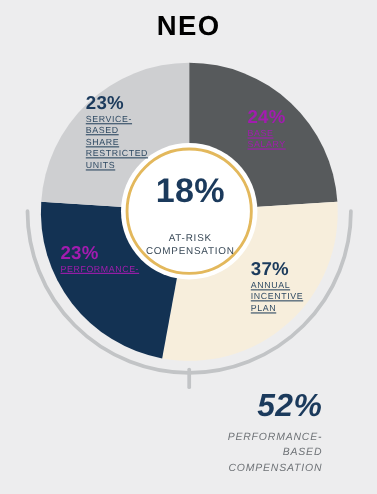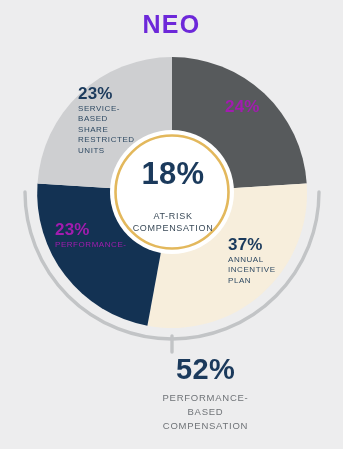--- a/index.html
+++ b/index.html
@@ -8,30 +8,30 @@
     background:#ededee;
     font-family:"Liberation Sans", sans-serif;
     overflow:hidden;
     position:relative;
   }
   #chart-root{position:absolute;inset:0;}
   svg.chart{position:absolute;left:0;top:0;width:343px;height:449px;display:block;}
 
   .title{
     position:absolute;left:0;top:10px;width:343px;text-align:center;
-    font-size:25px;font-weight:bold;color:#6d28d9;letter-spacing:1.2px;
+    font-size:25px;font-weight:bold;color:#000000;letter-spacing:1.2px;
   }
 
   .seg-label{position:absolute;}
   .seg-pct{
     font-size:17px;font-weight:bold;letter-spacing:0.2px;line-height:1.05;
     margin-bottom:1px;
   }
   .seg-text{
-    font-size:8px;letter-spacing:0.55px;line-height:1.32;text-transform:uppercase;
+    font-size:8px;letter-spacing:0.55px;line-height:1.32;text-transform:uppercase;text-decoration:underline;
   }
   .on-dark .seg-pct,.on-dark .seg-text{color:#a21caf;}
   .on-light .seg-pct{color:#1b3a5c;}
   .on-light .seg-text{color:#2f4a63;}
 
   
   #label-srsu{left:78px;top:85px;width:62px;}
   #label-base{left:225px;top:98px;width:64px;}
   #label-aip{left:228px;top:236px;width:70px;}
   #label-pbea{left:55px;top:221px;width:82px;}
@@ -43,21 +43,21 @@
   #center-pct{
     font-size:31px;font-weight:bold;color:#1b3a5c;line-height:1;letter-spacing:0.3px;
   }
   #center-text{
     margin-top:22px;font-size:9px;letter-spacing:0.7px;color:#3a4a58;
     line-height:1.3;text-transform:uppercase;
   }
 
   
   #footer-block{
-    position:absolute;left:118px;top:355px;width:175px;text-align:center;
+    position:absolute;left:118px;top:355px;width:175px;text-align:right;font-style:italic;
   }
   #footer-pct{
     font-size:29px;font-weight:bold;color:#1b3a5c;line-height:1;letter-spacing:0.4px;
   }
   #footer-text{
     margin-top:7px;font-size:9.5px;letter-spacing:0.75px;color:#6f7377;
     line-height:1.45;text-transform:uppercase;
   }
 </style>
 </head>
@@ -91,20 +91,24 @@
       <div>SERVICE-</div>
       <div>BASED</div>
       <div>SHARE</div>
       <div>RESTRICTED</div>
       <div>UNITS</div>
     </div>
   </div>
 
   <div class="seg-label on-dark" id="label-base">
     <div class="seg-pct">24%</div>
+    <div class="seg-text">
+      <div>BASE</div>
+      <div>SALARY</div>
+    </div>
   </div>
 
   <div class="seg-label on-light" id="label-aip">
     <div class="seg-pct">37%</div>
     <div class="seg-text">
       <div>ANNUAL</div>
       <div>INCENTIVE</div>
       <div>PLAN</div>
     </div>
   </div>

